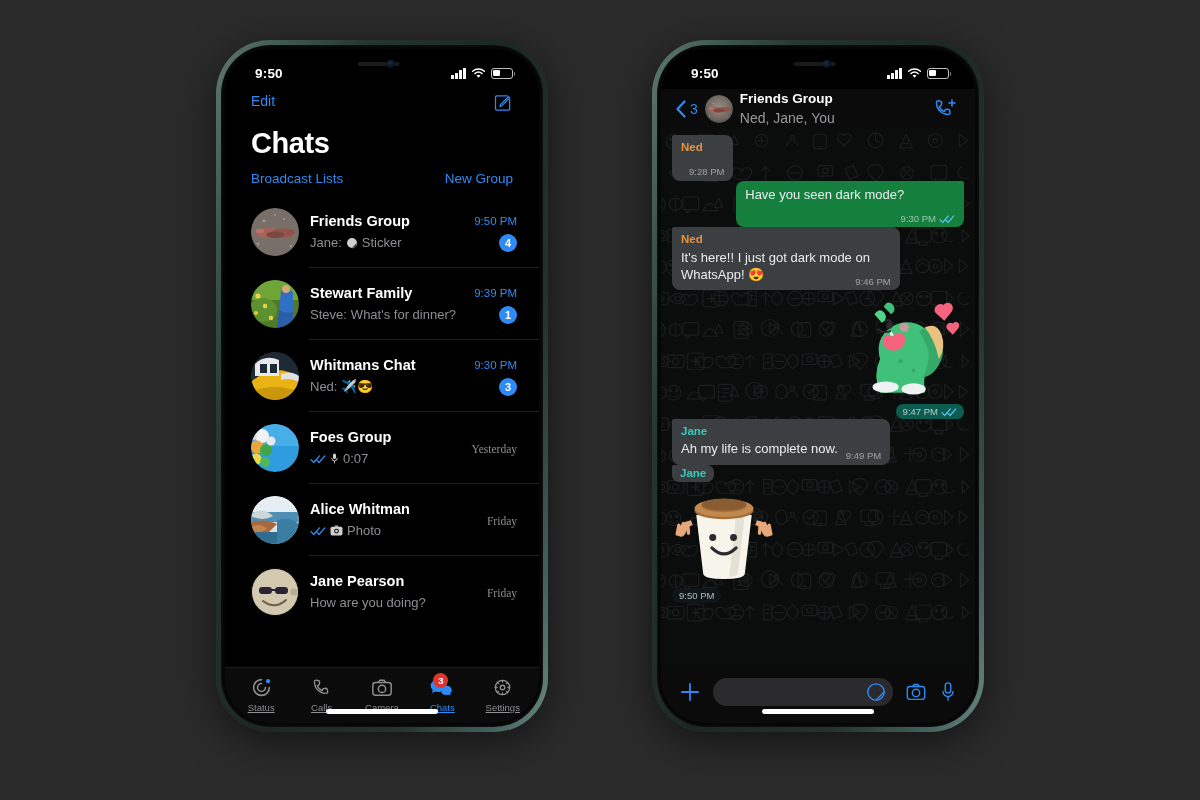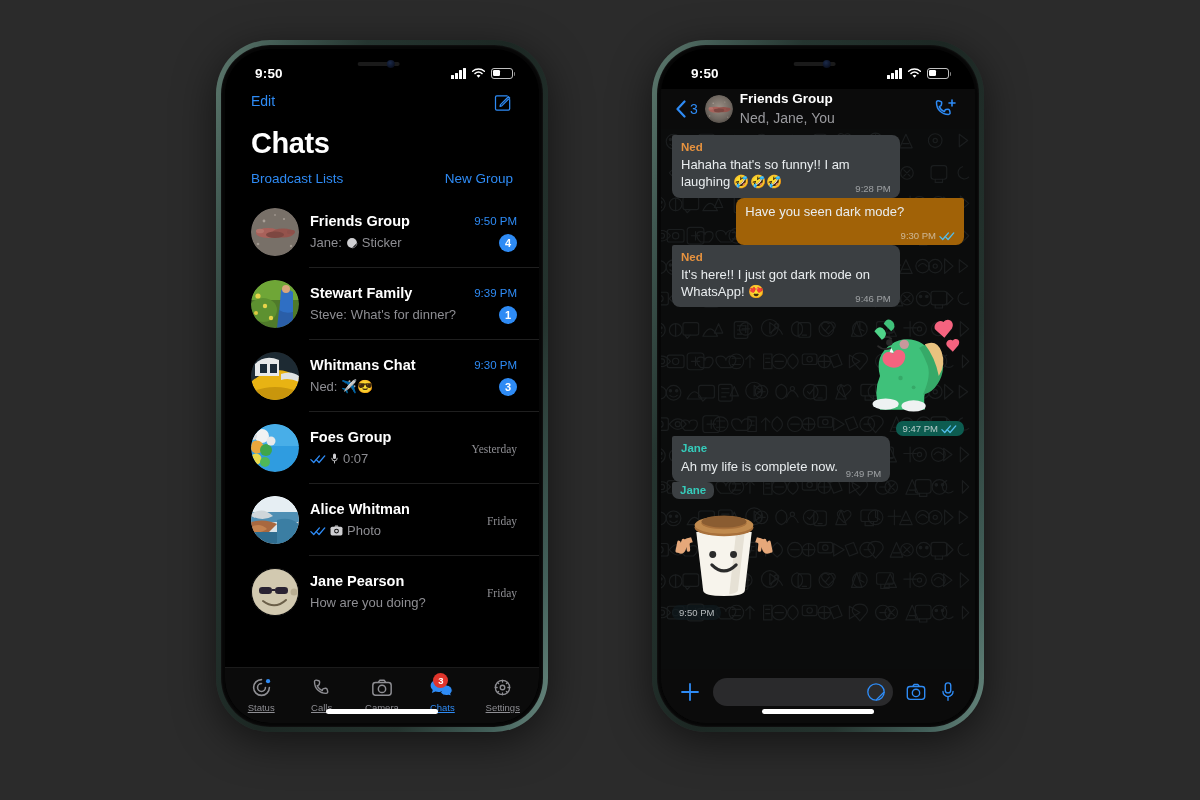--- a/index.html
+++ b/index.html
@@ -178,21 +178,21 @@
     position: absolute; inset: 0; opacity: .5; pointer-events: none;
   }
   .msgs { position: relative; z-index: 2; display: flex; flex-direction: column; }
 
   .bubble {
     max-width: 78%; border-radius: 8px; padding: 5px 9px 4px;
     font-size: 13px; line-height: 1.32; color: #e9edef;
     position: relative; word-wrap: break-word;
   }
   .bubble.in  { background: #3b3f42; align-self: flex-start; border-top-left-radius: 2px; }
-  .bubble.out { background: #a16207; align-self: flex-end; border-top-right-radius: 2px; }
+  .bubble.out { background: #15803d; align-self: flex-end; border-top-right-radius: 2px; }
   .sender { font-size: 11.5px; font-weight: 700; margin-bottom: 1px; }
   .sender.ned  { color: #e8933f; }
   .sender.jane { color: #35cbba; }
   .meta {
     float: right; margin: 8px 0 0 8px;
     font-size: 9.5px; color: rgba(233,237,239,.55);
     display: inline-flex; align-items: center; gap: 3px;
     position: relative; top: 2px;
   }
   .bubble.out .meta { color: rgba(233,237,239,.6); }
@@ -726,21 +726,21 @@
               <use href="#dset" x="0" y="120"></use>
               <use href="#dset" x="0" y="240"></use>
               <use href="#dset" x="0" y="360"></use>
               <use href="#dset" x="-15" y="60"></use>
               <use href="#dset" x="-15" y="180"></use>
               <use href="#dset" x="-15" y="300"></use>
               <use href="#dset" x="-15" y="420"></use>
             </svg>
 
             <div class="msgs" id="messages">
-                <div class="bubble in"><div class="sender ned">Ned</div><span>Hahaha that's so funny!! I am laughing 🤣🤣🤣</span><span class="meta">
+                <div class="bubble in"><div class="sender ned">Ned</div><span class="meta">
                     <span>9:28 PM</span>
                   </span></div>
                 <div class="bubble out"><span>Have you seen dark mode?</span><span class="meta">
                     <span>9:30 PM</span>
                     <svg class="ticks" width="16" height="10" viewBox="0 0 18 11">
   <path d="M1 6.2 L4.2 9.4 L10.6 2" fill="none" stroke="#53bdeb" stroke-width="1.5" stroke-linecap="round" stroke-linejoin="round"></path>
   <path d="M7 6.2 L10.2 9.4 L16.6 2" fill="none" stroke="#53bdeb" stroke-width="1.5" stroke-linecap="round" stroke-linejoin="round"></path>
                     </svg>
                   </span></div>
                 <div class="bubble in"><div class="sender ned">Ned</div><span>It's here!! I just got dark mode on WhatsApp! 😍</span><span class="meta">

